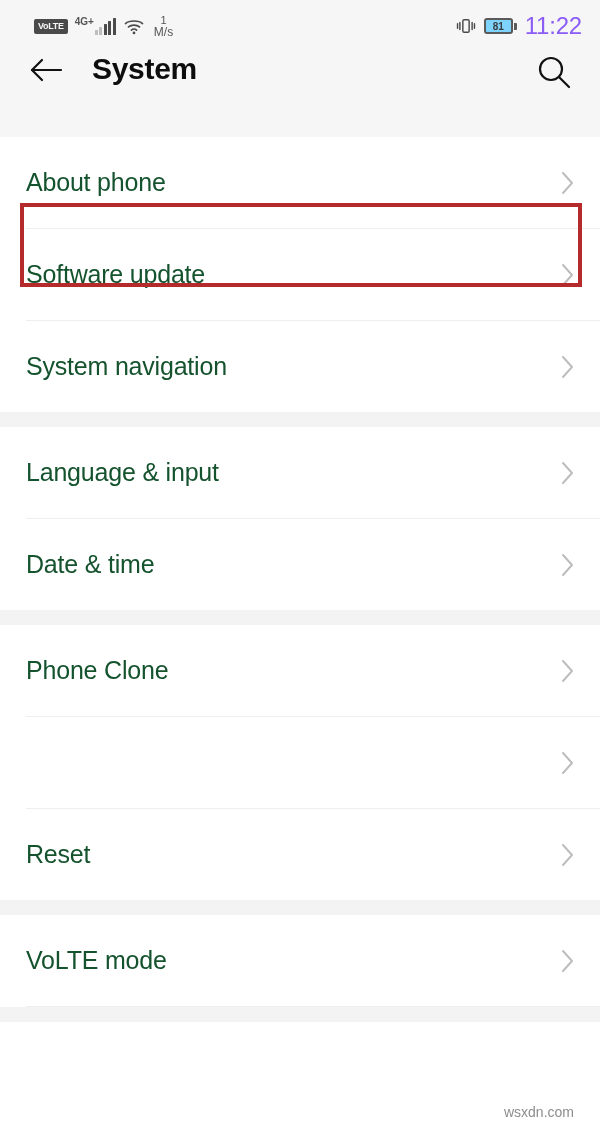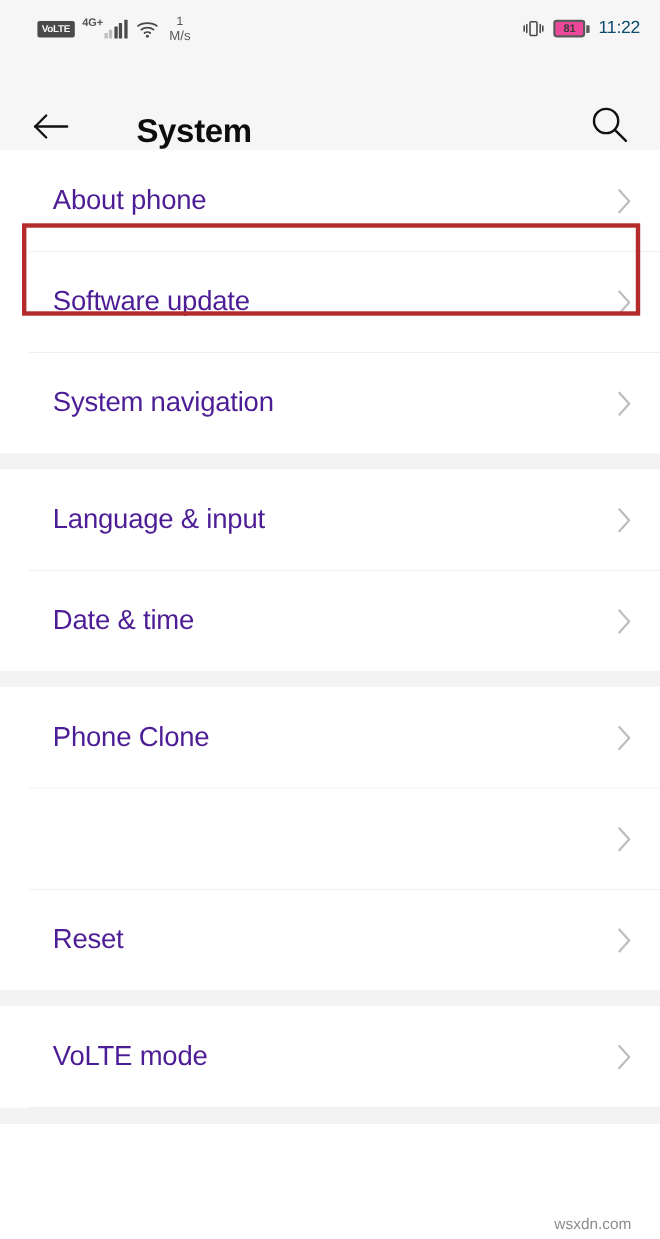--- a/index.html
+++ b/index.html
@@ -104,50 +104,49 @@
   }
   .battery-body {
     width: 29px;
     height: 16px;
     border: 2px solid #5a5a5a;
     border-radius: 3px;
     display: flex;
     align-items: flex-end;
     justify-content: center;
     box-sizing: border-box;
-    background: #ec4899;
+    background: #7dd3fc;
   }
   .battery-level {
     font-size: 10px;
     font-weight: bold;
     color: #3a3a3a;
     letter-spacing: -0.2px;
   }
   .battery-tip {
     width: 3px;
     height: 7px;
     background: #5a5a5a;
     border-radius: 0 1px 1px 0;
     margin-left: 1px;
   }
   .clock {
-    font-size: 16px;
-    color: #0c4a6e;
+    font-size: 24px;
+    color: #8b5cf6;
     letter-spacing: -0.2px;
   }
 
   
   .header {
     height: 85px;
     background: #f6f6f6;
     display: flex;
-    align-items: flex-end;
+    align-items: flex-start;
     padding: 0 24px 0 26px;
     box-sizing: border-box;
-    gap: 32px;
   }
   .back-btn {
     width: 40px;
     height: 40px;
     display: flex;
     align-items: center;
     justify-content: center;
     cursor: pointer;
   }
   .page-title {
@@ -183,23 +182,22 @@
     height: 91px;
     display: flex;
     align-items: center;
     padding: 0 24px 0 26px;
     box-sizing: border-box;
     background: #ffffff;
     cursor: pointer;
   }
   .row-label {
     font-size: 25px;
-    color: #4c1d95;
+    color: #14532d;
     letter-spacing: -0.2px;
-    margin-left: 22px;
   }
   .row-right {
     margin-left: auto;
     display: flex;
     align-items: center;
     gap: 10px;
   }
   .row-value {
     font-size: 22px;
     color: #9a9a9a;

